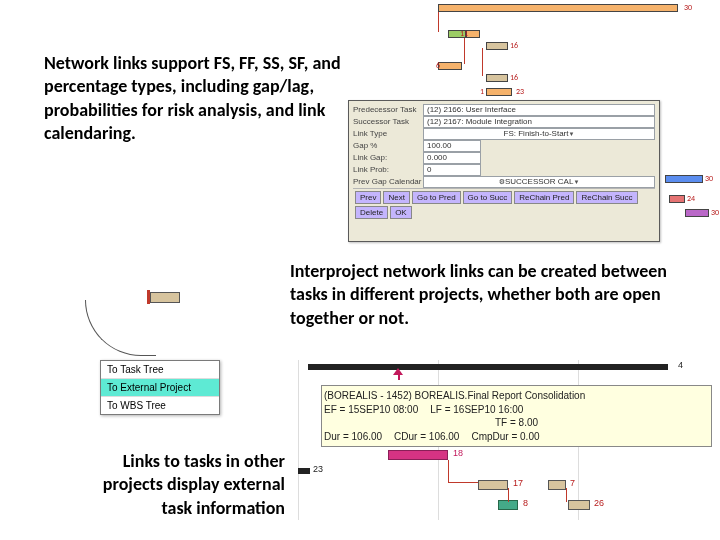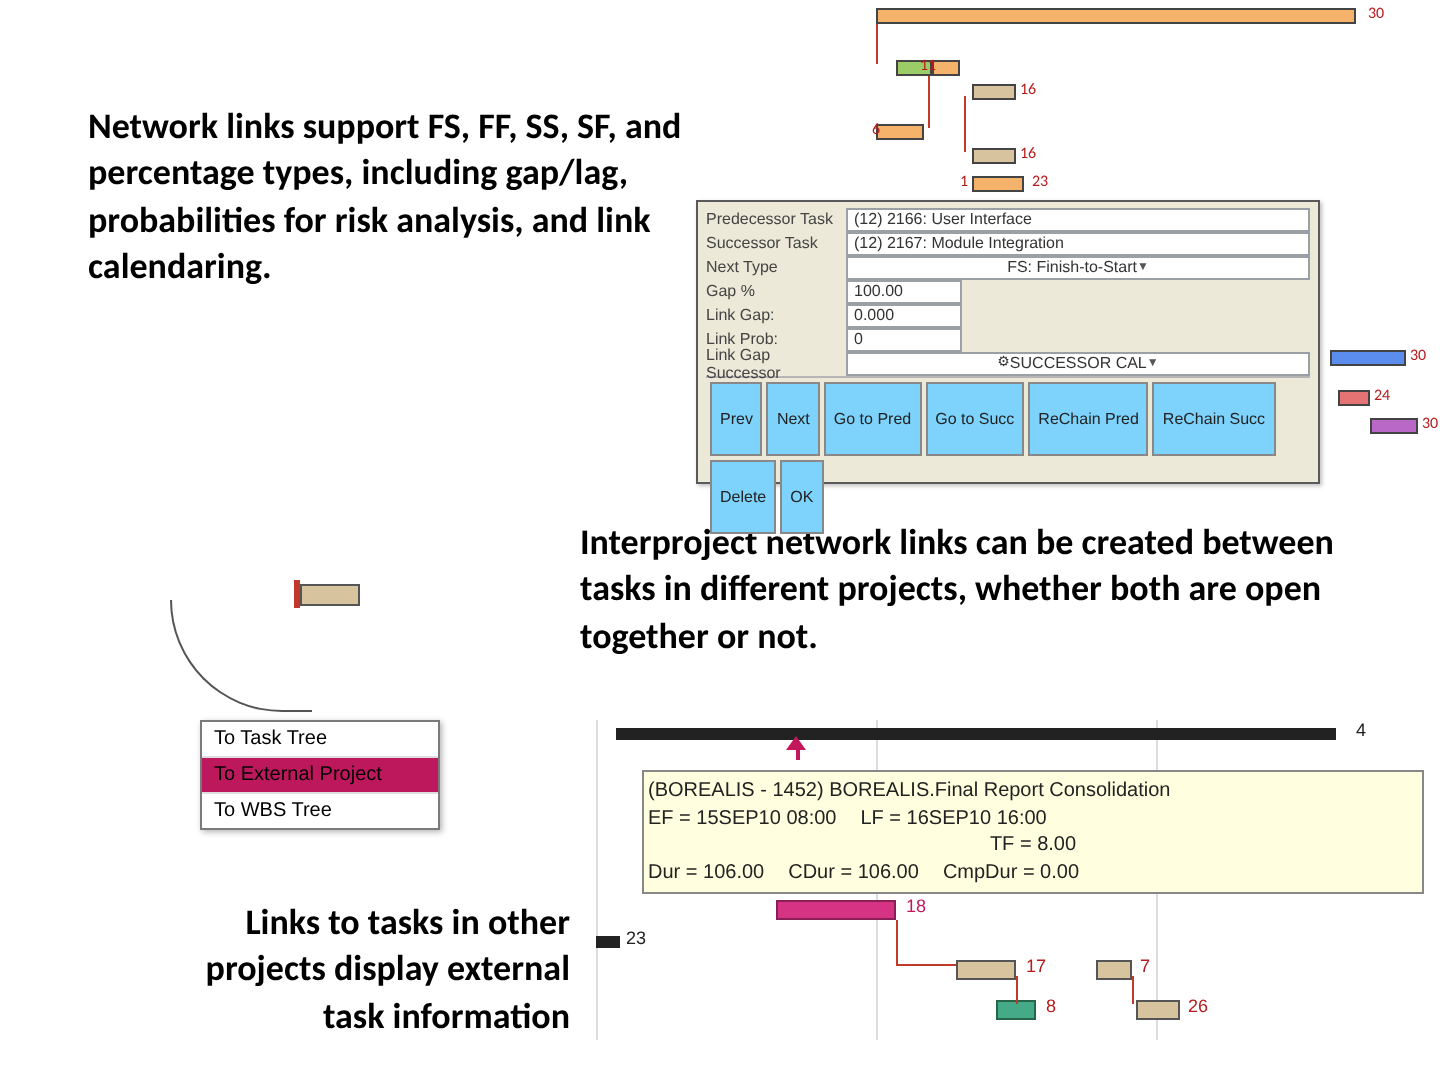--- a/index.html
+++ b/index.html
@@ -81,24 +81,24 @@
   .dlg-val.long { flex: 1; }
   .dlg-select .dlg-val { flex: 1; display:flex; justify-content:center; }
   .dlg-select .tri { font-size:6px; color:#555; }
   .dlg-btns {
     display: flex; flex-wrap: wrap;
     border-top: 1px solid #b5b5b5;
     padding: 2px 2px 0 2px;
     gap: 2px;
   }
   .dlg-btn {
-    background: #7dd3fc;
+    background: #c4b5fd;
     border: 1px solid #888;
     font-size: 8px;
-    padding: 13px 4px;
+    padding: 1px 4px;
     color: #222;
   }
 
   
   .side-gantt { position:absolute; left:665px; top:155px; width:55px; height:80px; }
   .side-bar { position:absolute; height:8px; border:1px solid #444; box-sizing:border-box; }
   .side-bar.blue{background:#5b8def;}
   .side-bar.red{background:#e57373;}
   .side-bar.mag{background:#ba68c8;}
   .side-lbl{ position:absolute; font-size:8px; color:#b71c1c; }
@@ -120,21 +120,21 @@
     position:absolute; left:100px; top:360px;
     width:118px;
     border:1px solid #7a7a7a;
     background:#fff;
     font-size:10px;
     box-shadow: 1px 1px 3px rgba(0,0,0,0.3);
     font-family: Tahoma, Arial, sans-serif;
   }
   .menu-item{ padding:3px 6px; border-bottom:1px solid #ddd; }
   .menu-item:last-child{ border-bottom:none; }
-  .menu-item.sel{ background:#be185d; }
+  .menu-item.sel{ background:#5eead4; }
 
   
   .low-gantt{
     position:absolute; left:298px; top:360px;
     width:418px; height:160px;
     font-size:9px;
     font-family: Tahoma, Arial, sans-serif;
   }
   .lg-bar{ position:absolute; height:10px; box-sizing:border-box; }
   .lg-bar.blk{ background:#222; }
@@ -199,40 +199,40 @@
   <div class="dlg-body">
     <div class="dlg-row">
       <div class="dlg-lbl">Predecessor Task</div>
       <div class="dlg-val long">(12) 2166: User Interface</div>
     </div>
     <div class="dlg-row">
       <div class="dlg-lbl">Successor Task</div>
       <div class="dlg-val long">(12) 2167: Module Integration</div>
     </div>
     <div class="dlg-row dlg-select">
-      <div class="dlg-lbl">Next Type</div>
+      <div class="dlg-lbl">Link Type</div>
       <div class="dlg-val">
         <span>FS: Finish-to-Start</span>
         <span class="tri">▼</span>
       </div>
     </div>
     <div class="dlg-row">
       <div class="dlg-lbl">Gap %</div>
       <div class="dlg-val" style="width:50px;">100.00</div>
     </div>
     <div class="dlg-row">
       <div class="dlg-lbl">Link Gap:</div>
       <div class="dlg-val" style="width:50px;">0.000</div>
     </div>
     <div class="dlg-row">
       <div class="dlg-lbl">Link Prob:</div>
       <div class="dlg-val" style="width:50px;">0</div>
     </div>
     <div class="dlg-row dlg-select">
-      <div class="dlg-lbl">Link Gap Successor</div>
+      <div class="dlg-lbl">Prev Gap Calendar</div>
       <div class="dlg-val">
         <span style="font-size:7px;">⚙</span>
         <span>SUCCESSOR CAL</span>
         <span class="tri">▼</span>
       </div>
     </div>
     <div class="dlg-btns">
       <div class="dlg-btn">Prev</div>
       <div class="dlg-btn">Next</div>
       <div class="dlg-btn">Go to Pred</div>

